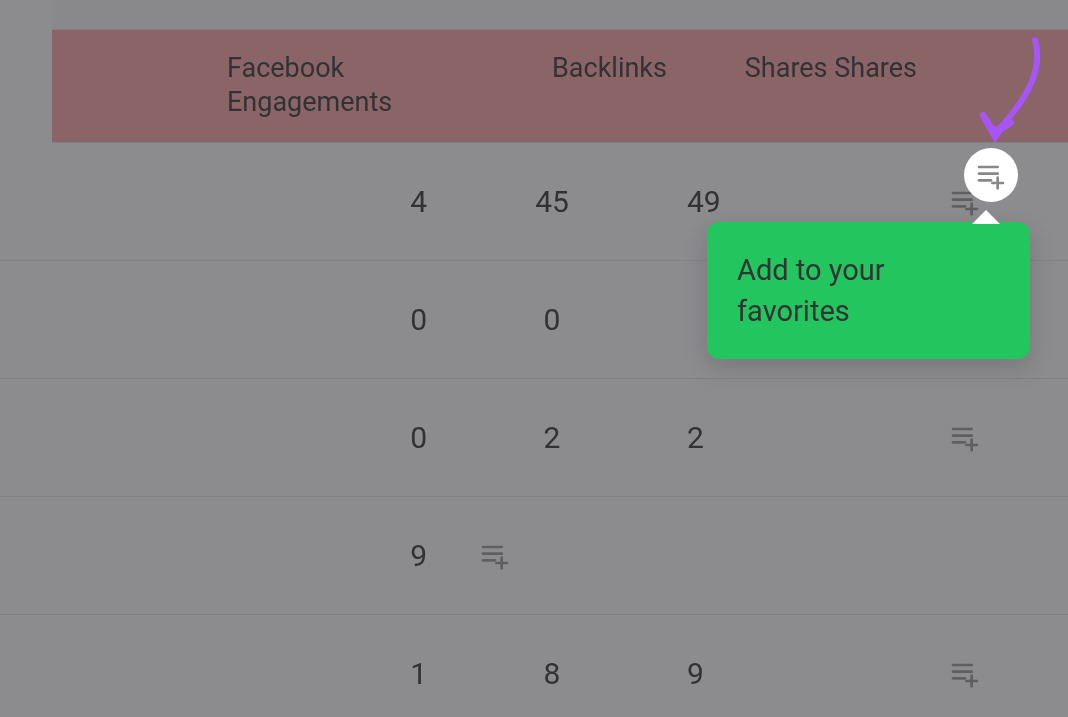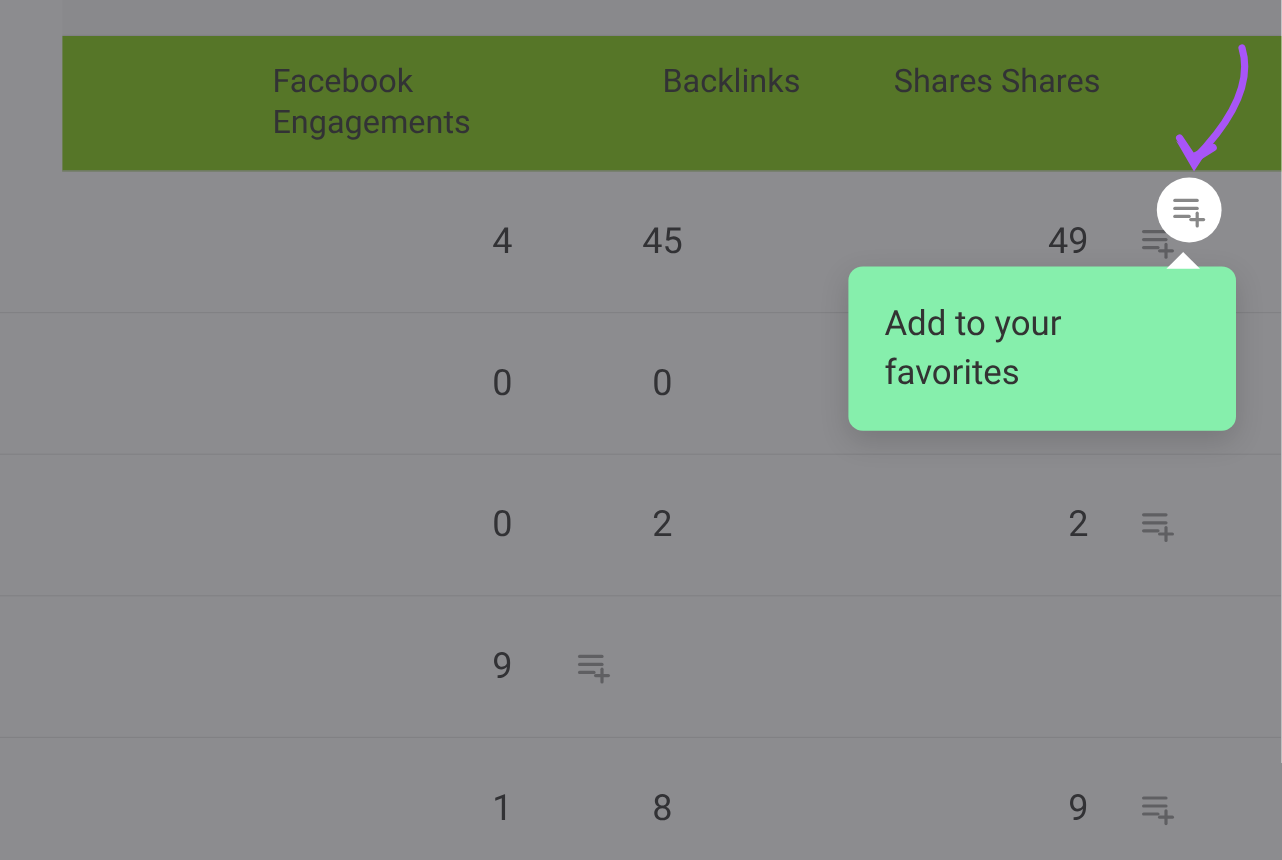--- a/index.html
+++ b/index.html
@@ -38,21 +38,21 @@
       border-bottom: 1px solid #e5e5e6;
       margin-left: 52px;
     }
     
     .table {
       width: 100%;
     }
     
     .table-header {
       display: flex;
-      background: #84cc16;
+      background: #fca5a5;
       border-bottom: 1px solid #e5e5e6;
       padding: 22px 0;
       margin-left: 52px;
     }
     
     .col-spacer-left {
       width: 175px;
       flex-shrink: 0;
     }
     
@@ -112,21 +112,21 @@
       padding-right: 30px;
     }
     
     .col-backlinks .cell-value {
       text-align: center;
       display: block;
       padding-right: 20px;
     }
     
     .col-shares .cell-value {
-      text-align: right;
+      text-align: left;
       display: block;
       padding-right: 10px;
     }
     
     .favorite-icon {
       display: flex;
       align-items: center;
       justify-content: center;
       width: 40px;
       height: 40px;
@@ -170,21 +170,21 @@
       width: 32px;
       height: 32px;
     }
     
     
     .tooltip {
       position: absolute;
       top: 222px;
       left: 707px;
       width: 323px;
-      background: #86efac;
+      background: #22c55e;
       border-radius: 12px;
       box-shadow: 0 8px 24px rgba(0,0,0,0.15);
       padding: 28px 30px;
       z-index: 15;
     }
     
     .tooltip::before {
       content: "";
       position: absolute;
       top: -12px;

